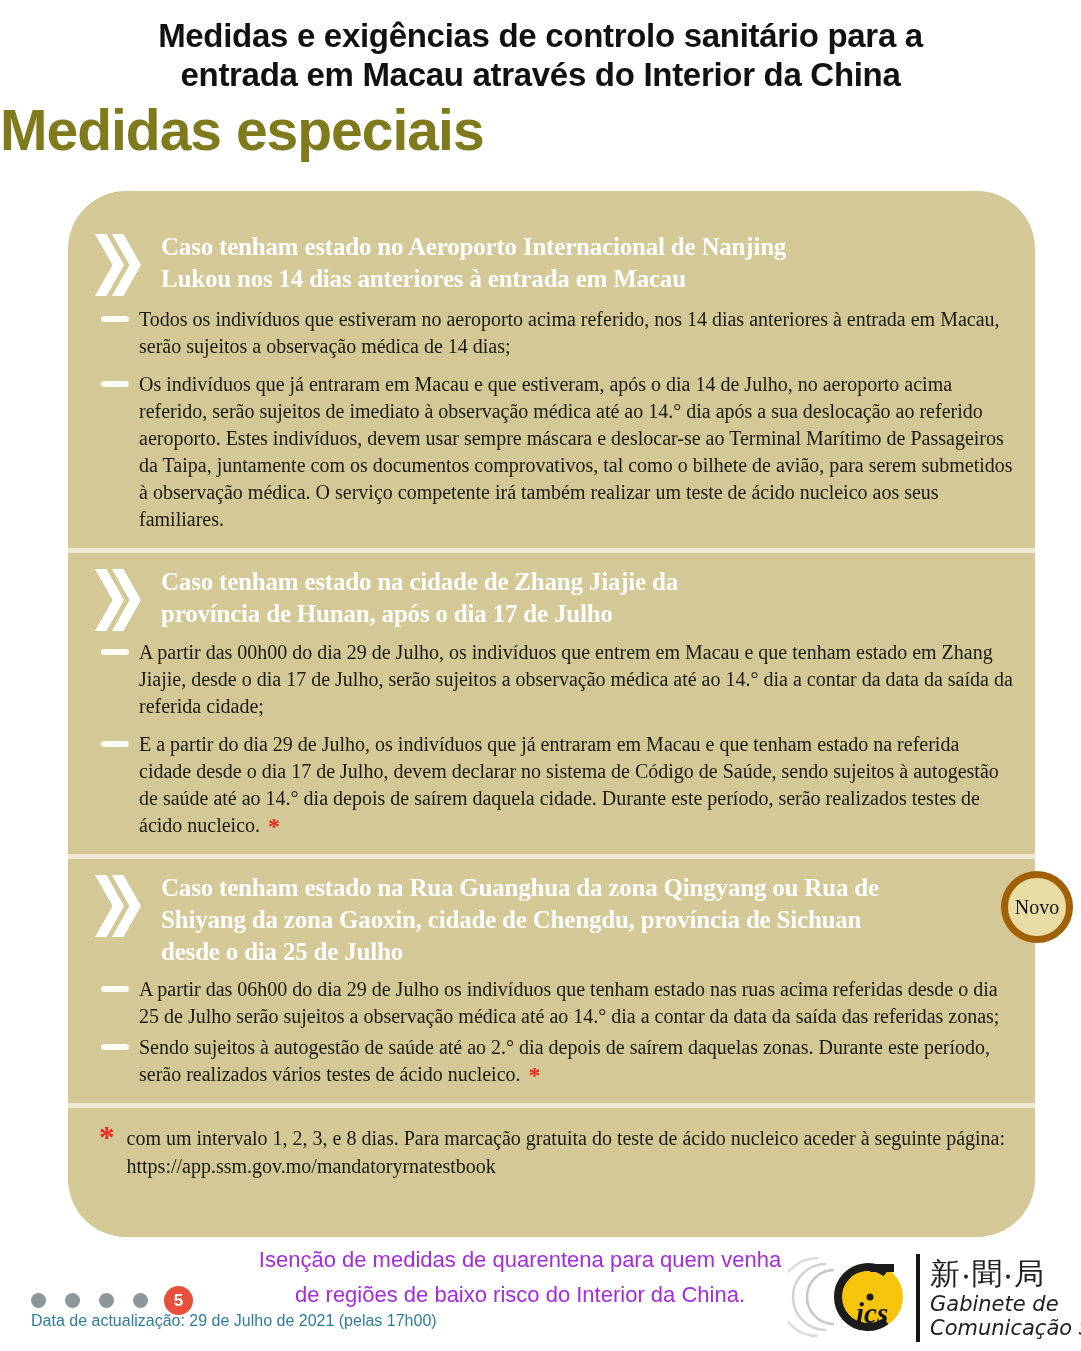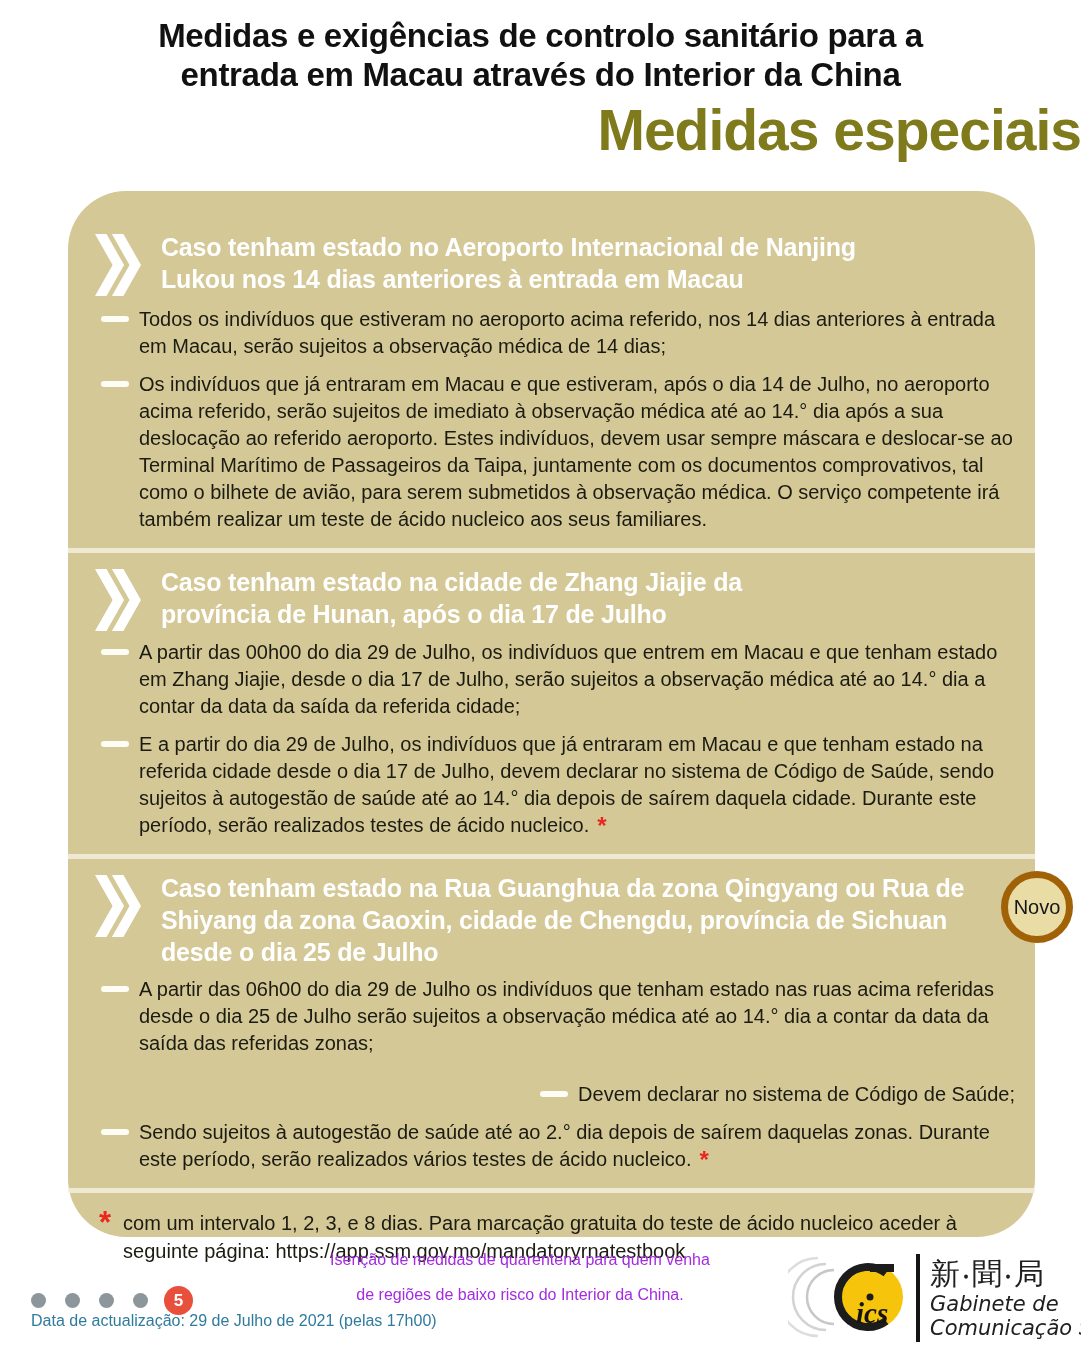--- a/index.html
+++ b/index.html
@@ -10,61 +10,61 @@
     --divider-line:#f3eedd;
   }
   *{box-sizing:border-box;margin:0;padding:0;}
   html,body{background:#ffffff;}
   body{font-family:"Liberation Sans", sans-serif;}
   .page{position:relative;width:1081px;height:1351px;background:#ffffff;overflow:hidden;}
 
   .title{position:absolute;top:16px;left:0;right:0;text-align:center;
     font-size:33px;line-height:39px;font-weight:bold;color:var(--title-black);
     white-space:pre-line;letter-spacing:-0.3px;}
-  .subtitle{position:absolute;top:99px;left:0;right:0;text-align:right;
+  .subtitle{position:absolute;top:99px;left:0;right:0;text-align:left;
     font-size:57px;line-height:62px;font-weight:bold;color:var(--subtitle-olive);
     letter-spacing:-1px;}
 
   .panel{position:absolute;left:68px;top:191px;width:967px;height:1046px;
-    background:var(--panel-bg);border-radius:58px;padding:40px 20px 0 27px;}
+    background:var(--panel-bg);border-radius:58px;padding:40px 20px 0 27px;font-family:Liberation Serif, serif;}
 
   .section-head{display:flex;gap:20px;align-items:flex-start;}
   .chev{flex:none;margin-top:3px;}
   .section-head h2{font-size:25px;line-height:32px;font-weight:bold;
     color:var(--heading-white);white-space:pre-line;letter-spacing:-0.2px;}
   .head-1{margin-bottom:10px;}
   .head-2{margin-bottom:8px;}
   .head-3{margin-bottom:8px;}
 
   .bullet{display:flex;padding-left:6px;}
   .dash{flex:none;width:28px;height:6px;background:#fdfdf6;border-radius:3px;
     margin:10px 10px 0 0;}
   .bullet p{font-size:20px;line-height:27px;color:var(--body-text);max-width:884px;}
-  .mb-sm{margin-bottom:24px;}
+  .mb-sm{margin-bottom:4px;}
   .mb-md{margin-bottom:11px;justify-content:flex-end;}
   .mb-lg{margin-bottom:15px;}
 
   .divider{height:5px;background:var(--divider-line);opacity:.85;
     margin:9px -20px 13px -27px;}
 
   .footnote{display:flex;padding-left:4px;margin-top:16px;align-items:flex-start;}
   .fn-ast{flex:none;font-size:31px;line-height:27px;color:var(--asterisk-red);
     margin-right:12px;font-weight:bold;}
   .footnote p{font-size:20px;line-height:28px;color:var(--body-text);max-width:880px;}
 
   .inline-ast{color:var(--asterisk-red);font-size:24px;font-weight:bold;
     margin-left:8px;line-height:1;vertical-align:-2px;}
 
   .novo-badge{position:absolute;top:680px;right:-38px;width:72px;height:72px;
     border-radius:50%;background:var(--badge-bg);border:7px solid #a16207;
     display:flex;align-items:center;justify-content:center;
     font-size:20px;color:#161616;}
 
   .exemption{position:absolute;top:1242px;left:90px;width:860px;text-align:center;
-    font-size:16px;line-height:35px;color:var(--exemption-purple);white-space:pre-line;}
+    font-size:22px;line-height:35px;color:var(--exemption-purple);white-space:pre-line;}
 
   .pager{position:absolute;left:31px;top:1286px;display:flex;align-items:center;gap:19px;}
   .pdot{width:15px;height:15px;border-radius:50%;background:var(--dot-gray);}
   .pcur{width:29px;height:29px;border-radius:50%;background:var(--page-badge-red);
     display:flex;align-items:center;justify-content:center;color:#fff;
     font-size:17px;font-weight:bold;margin-left:-3px;}
 
   .update-date{position:absolute;left:31px;top:1312px;font-size:16px;
     color:var(--date-blue);}
 
@@ -130,24 +130,20 @@
         <polygon points="25,0 42,0 68,36 42,72 25,72 51,36" fill="#ffffff"></polygon>
       </svg>
       <h2>Caso tenham estado na Rua Guanghua da zona Qingyang ou Rua de
 Shiyang da zona Gaoxin, cidade de Chengdu, província de Sichuan
 desde o dia 25 de Julho</h2>
     </div>
     <div class="bullet mb-sm">
       <span class="dash"></span>
       <p>A partir das 06h00 do dia 29 de Julho os indivíduos que tenham estado nas ruas acima referidas desde o dia 25 de Julho serão sujeitos a observação médica até ao 14.° dia a contar da data da saída das referidas zonas;</p>
     </div>
-    <div class="bullet mb-md">
-      <span class="dash"></span>
-      <p>Devem declarar no sistema de Código de Saúde;</p>
-    </div>
     <div class="bullet mb-lg">
       <span class="dash"></span>
       <p><span>Sendo sujeitos à autogestão de saúde até ao 2.° dia depois de saírem daquelas zonas. Durante este período, serão realizados vários testes de ácido nucleico.</span><span class="inline-ast">*</span></p>
     </div>
 
     <div class="divider"></div>
 
     <div class="footnote">
       <span class="fn-ast">*</span>
       <p>com um intervalo 1, 2, 3, e 8 dias. Para marcação gratuita do teste de ácido nucleico aceder à seguinte página: https://app.ssm.gov.mo/mandatoryrnatestbook</p>

